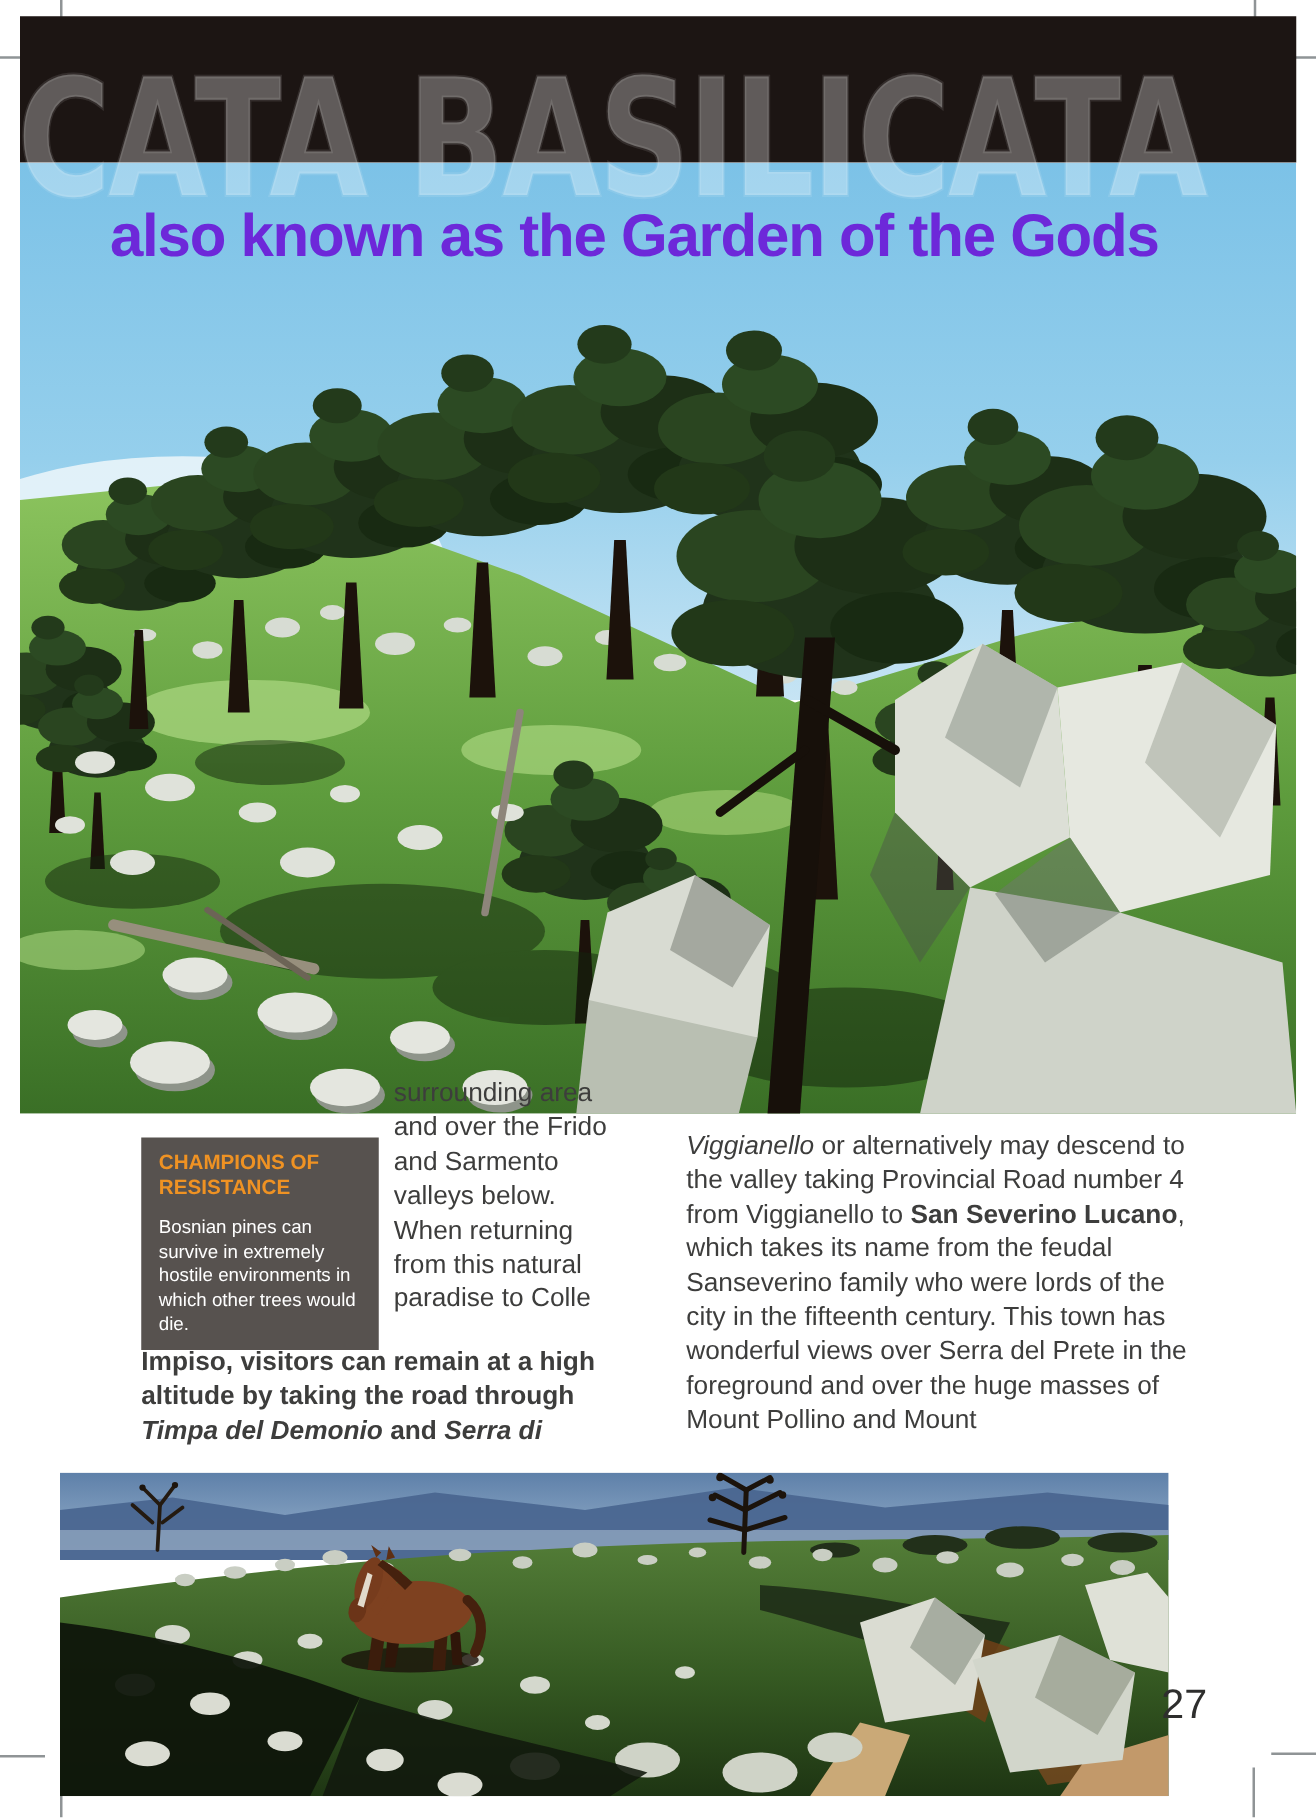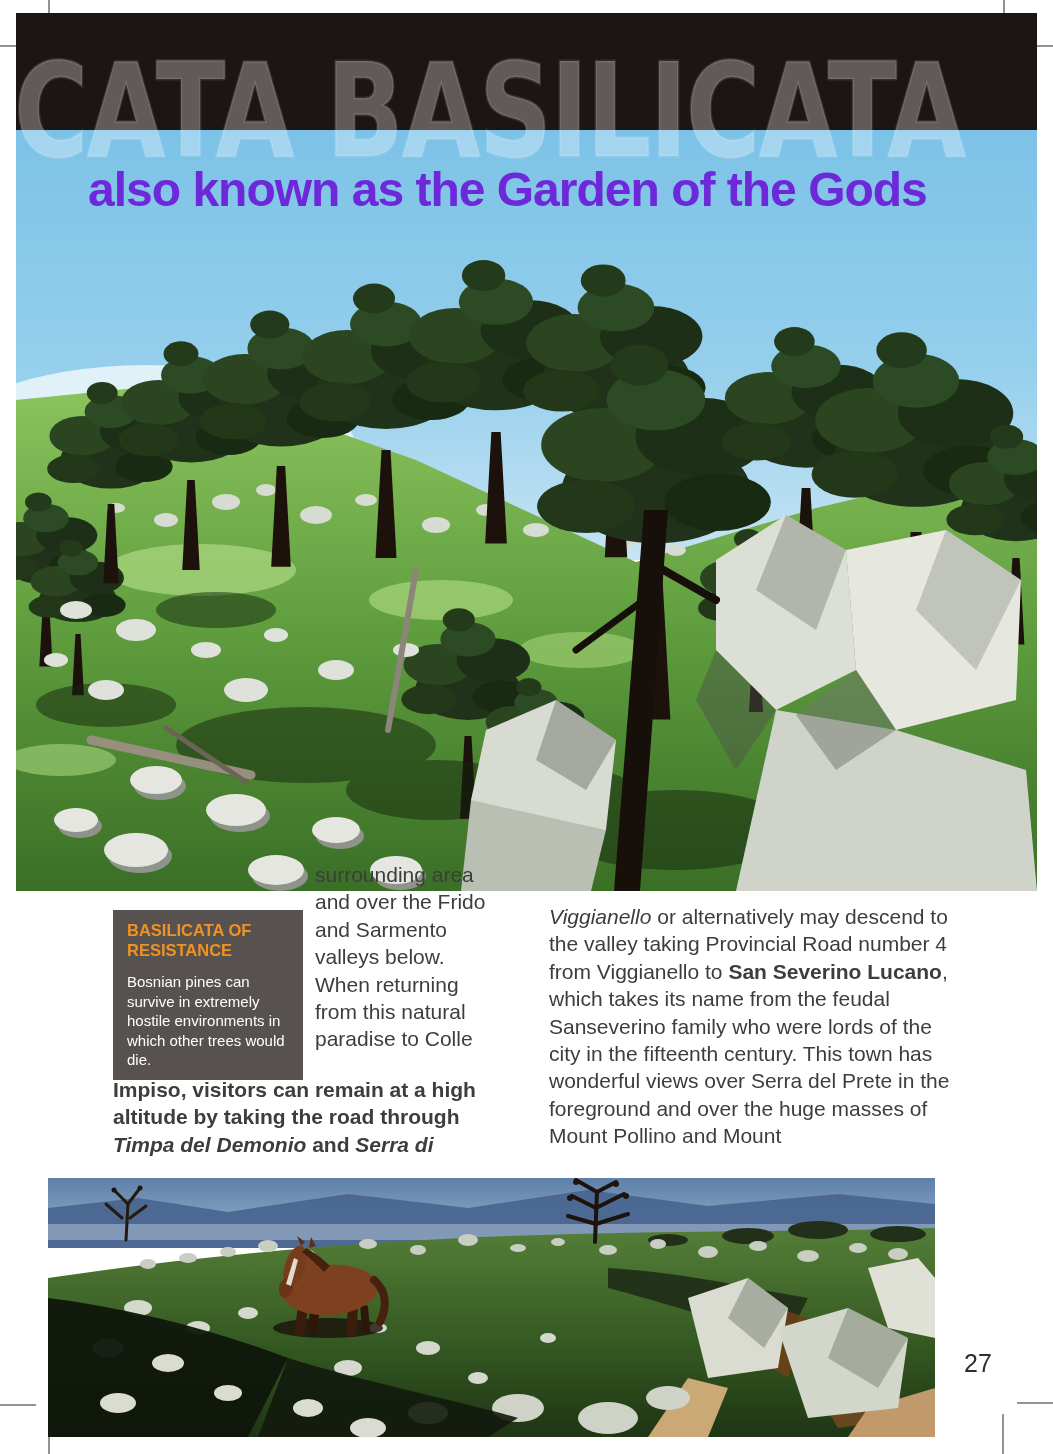--- a/index.html
+++ b/index.html
@@ -40,21 +40,21 @@
     color:#ef9223;font-weight:bold;font-size:16.5px;line-height:20px;margin:0 0 2px 0;
   }
   .sidebar-box .box-body{color:#ffffff;font-size:15px;line-height:19.5px;margin-top:12px;}
   .col-left-beside{position:absolute;left:315px;top:861px;width:188px;}
   .col-left-full{position:absolute;left:113px;top:1076px;width:402px;font-weight:bold;}
   .col-right{position:absolute;left:528px;top:903px;width:412px;margin-left:21px;}
   .seg-italic{font-style:italic;}
   .seg-bold{font-weight:bold;}
   .seg-normal{font-style:normal;}
   
-  .page-number{position:absolute;left:964px;top:1346px;font-size:25px;line-height:34px;color:#2e2e2d;}
+  .page-number{position:absolute;left:929px;top:1346px;font-size:33px;line-height:34px;color:#2e2e2d;}
 </style>
 </head>
 <body>
 
 <div class="crop v" style="left:48px;top:0;"></div>
 <div class="crop h" style="left:0;top:45px;"></div>
 <div class="crop v" style="left:1003px;top:0;"></div>
 <div class="crop h" style="left:1017px;top:45px;"></div>
 <div class="crop h" style="left:0;top:1404px;"></div>
 <div class="crop v" style="left:48px;top:1416px;height:38px;"></div>
@@ -189,21 +189,21 @@
     <path d="M630,430 L700,470" stroke="#17100a" stroke-width="8" stroke-linecap="round"></path>
     <path d="M628,470 L560,520" stroke="#17100a" stroke-width="7" stroke-linecap="round"></path>
   </svg>
 </div>
 
 <div class="ghost-title">CATA BASILICATA</div>
 
 <h1 class="headline">also known as the Garden of the Gods</h1>
 
 <aside class="sidebar-box">
-  <p class="box-title">BASILICATA OF RESISTANCE</p>
+  <p class="box-title">CHAMPIONS OF RESISTANCE</p>
   <div class="box-body">Bosnian pines can survive in extremely hostile environments in which other trees would die.</div>
 </aside>
 
 <div class="body-text col-left-beside">surrounding area and over the Frido and Sarmento valleys below. When returning from this natural paradise to Colle</div>
 <div class="body-text col-left-full"><span class="seg-normal">Impiso, visitors can remain at a high altitude by taking the road through </span><span class="seg-italic">Timpa del Demonio</span><span class="seg-normal"> and </span><span class="seg-italic">Serra di</span></div>
 <div class="body-text col-right"><span class="seg-italic">Viggianello</span><span class="seg-normal"> or alternatively may descend to the valley taking Provincial Road number 4 from Viggianello to </span><span class="seg-bold">San Severino Lucano</span><span class="seg-normal">, which takes its name from the feudal Sanseverino family who were lords of the city in the fifteenth century. This town has wonderful views over Serra del Prete in the foreground and over the huge masses of Mount Pollino and Mount</span></div>
 
 <div class="bottom-photo" role="img" aria-label="A brown horse standing among limestone rocks and bare trees on a high plateau">
   <svg viewBox="0 0 887 259" preserveAspectRatio="none">
     <defs>

